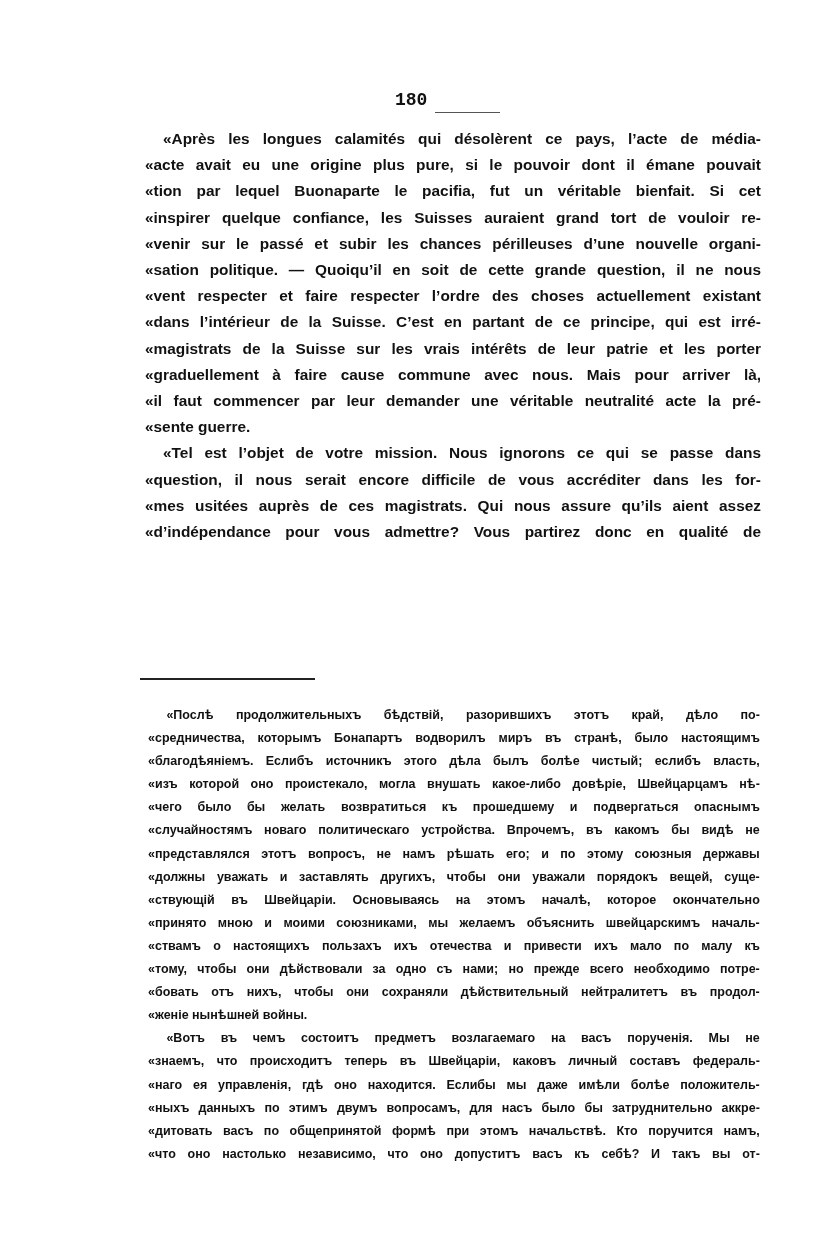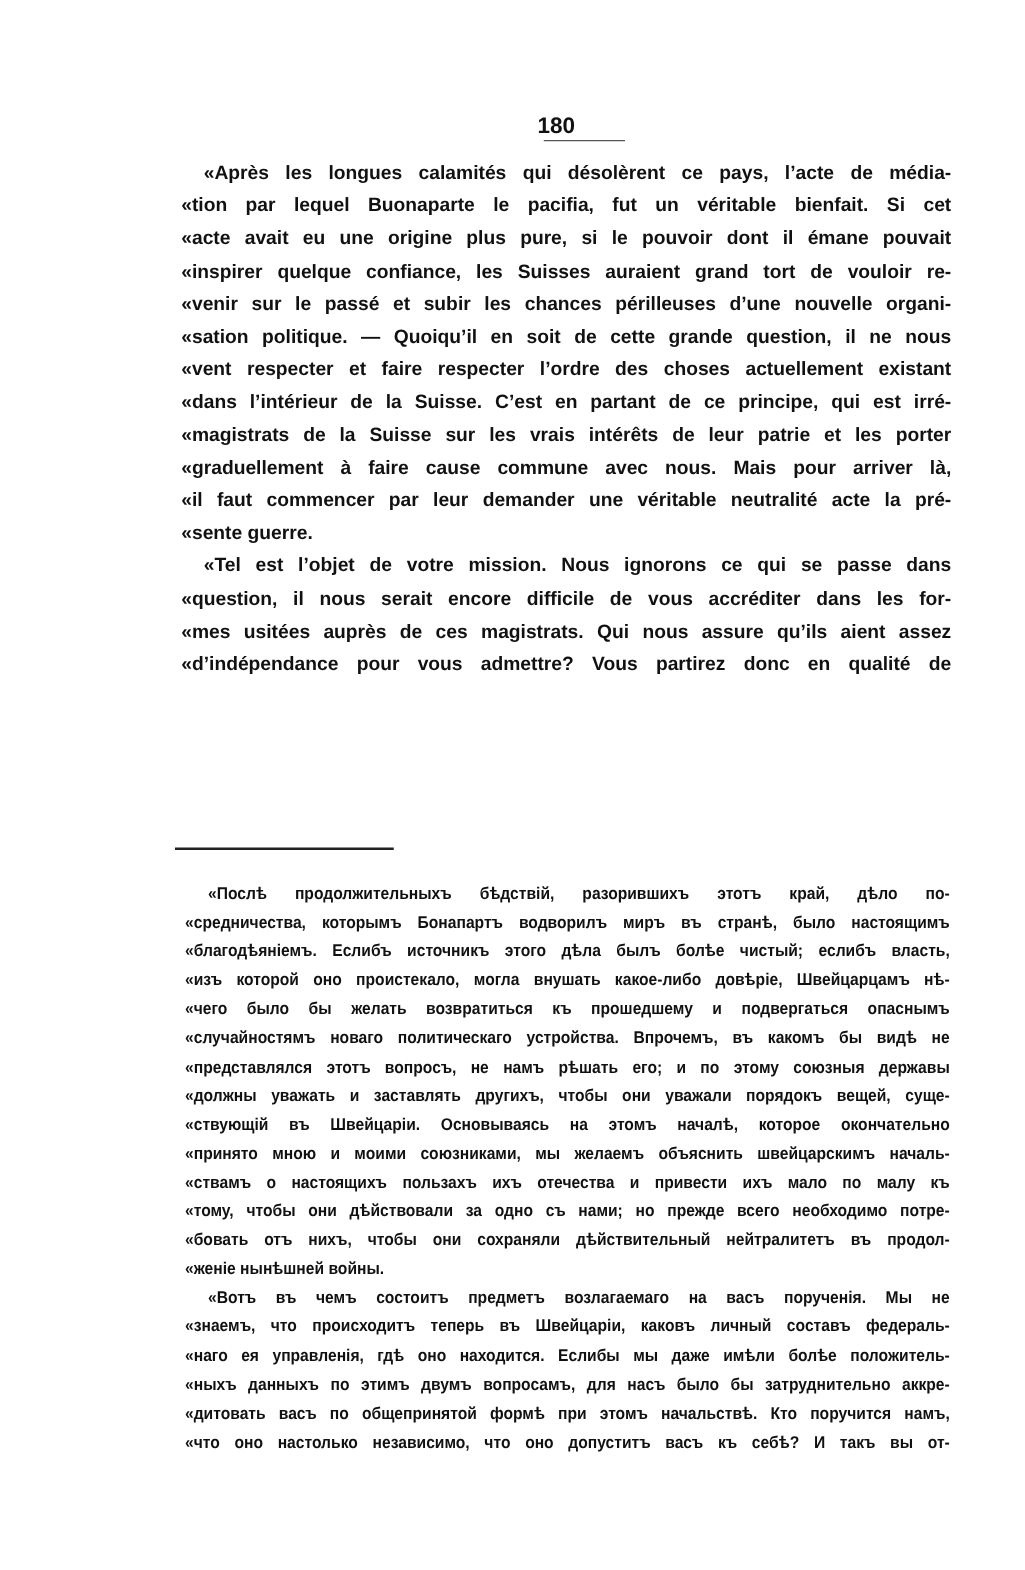--- a/index.html
+++ b/index.html
@@ -1,19 +1,19 @@
 <!DOCTYPE html>
 <html><head>
   <meta charset="utf-8">
   <style>
     html, body { margin: 0; padding: 0; background: #ffffff; }
     body { width: 820px; height: 1256px; position: relative; overflow: hidden; color: #111; }
     .page-number {
-      position: absolute; top: 90px; left: 395px; width: 100px; text-align: center;
-      font-family: Liberation Sans, sans-serif; font-weight: bold; font-size: 18px; letter-spacing: 0;
+      position: absolute; top: 90px; left: 395px; width: 100px; 
+      font-family: Liberation Mono, monospace; font-weight: bold; font-size: 18px; letter-spacing: 0;
     }
     .page-rule {
       position: absolute; top: 112px; left: 435px; width: 65px; height: 1px; background: #555;
     }
     .main-text {
       position: absolute; top: 126px; left: 145px; width: 616px;
       font-family: Liberation Sans, sans-serif; font-weight: bold; font-size: 15.4px; line-height: 26.2px;
     }
     .line { display: block; white-space: nowrap; text-align: justify; text-align-last: justify; }
     .line.last { text-align-last: left; }
@@ -31,22 +31,22 @@
   </style>
 </head>
 <body>
 
 <div class="page-number">180</div>
 <div class="page-rule"></div>
 
 <div class="main-text">
   <div>
     <span class="line indent">«Après les longues calamités qui désolèrent ce pays, l’acte de média-</span>
+    <span class="line">«acte avait eu une origine plus pure, si le pouvoir dont il émane pouvait</span>
     <span class="line">«tion par lequel Buonaparte le pacifia, fut un véritable bienfait. Si cet</span>
-    <span class="line">«acte avait eu une origine plus pure, si le pouvoir dont il émane pouvait</span>
     <span class="line">«inspirer quelque confiance, les Suisses auraient grand tort de vouloir re-</span>
     <span class="line">«venir sur le passé et subir les chances périlleuses d’une nouvelle organi-</span>
     <span class="line">«sation politique. — Quoiqu’il en soit de cette grande question, il ne nous</span>
     <span class="line">«vent respecter et faire respecter l’ordre des choses actuellement existant</span>
     <span class="line">«dans l’intérieur de la Suisse. C’est en partant de ce principe, qui est irré-</span>
     <span class="line">«magistrats de la Suisse sur les vrais intérêts de leur patrie et les porter</span>
     <span class="line">«graduellement à faire cause commune avec nous. Mais pour arriver là,</span>
     <span class="line">«il faut commencer par leur demander une véritable neutralité acte la pré-</span>
     <span class="line last">«sente guerre.</span>
   </div>

